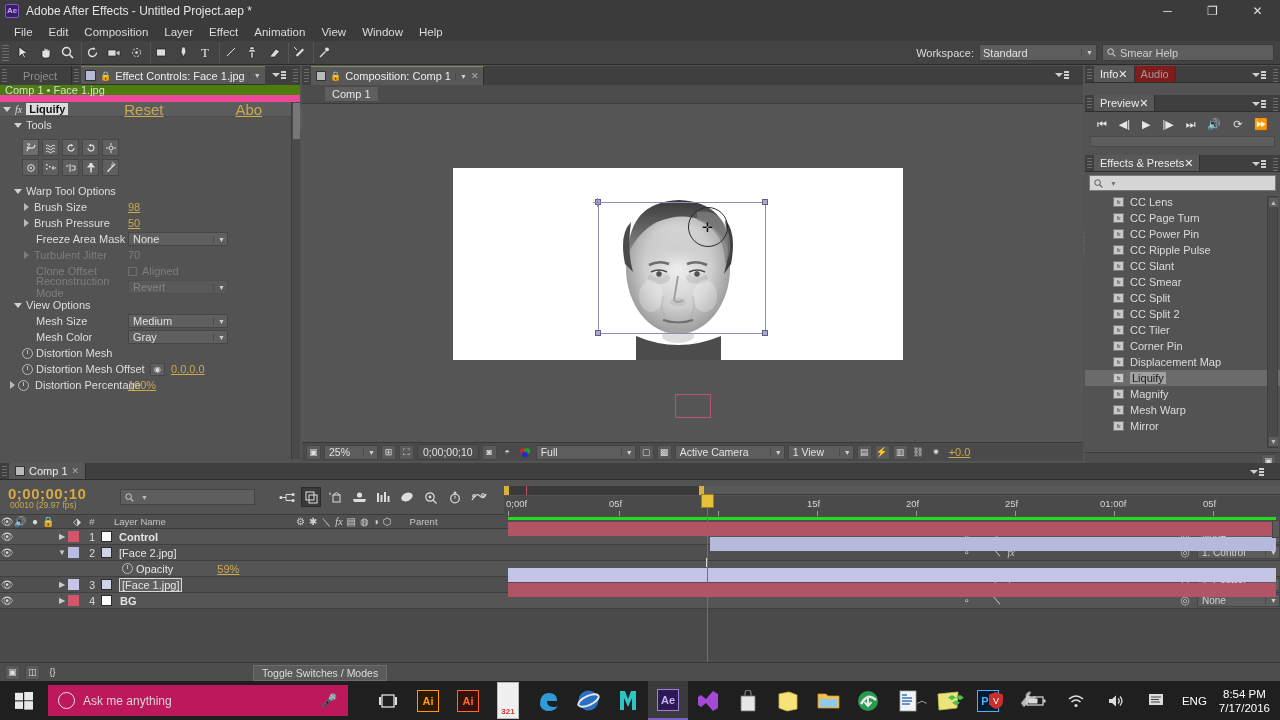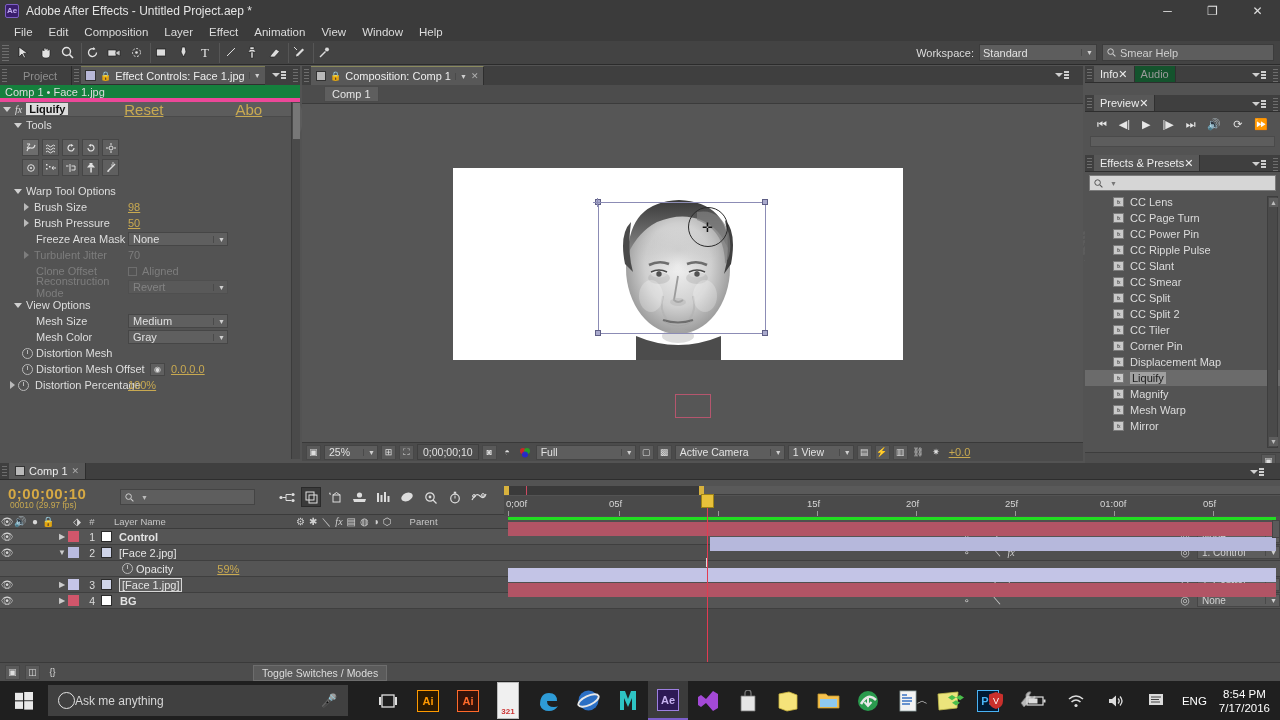--- a/index.html
+++ b/index.html
@@ -87,22 +87,22 @@
     font-size:11px; color:#8f8f8f; background:#3f3f3f; border-right:1px solid #2b2b2b;
   }
   .ec-tab-active {
     display:flex; align-items:center; gap:4px; padding:0 4px;
     background:#585858; border-top:1px solid #7d7d55; border-bottom:1px solid #303030;
     font-size:11px; color:#ececec;
   }
   .sw-white { width:11px;height:11px;background:#b8b8d8;border:1px solid #333; }
   .lock-ic { font-size:9px; color:#d0d0d0; }
   .ec-subhead {
-    height:17px; background:#15803d; display:flex; align-items:center;
-    padding-left:5px; font-size:11px; color:#dcdcdc; border-bottom:4px solid #ec4899;
+    height:17px; background:#4d7c0f; display:flex; align-items:center;
+    padding-left:5px; font-size:11px; color:#dcdcdc; border-bottom:7px solid #ec4899;
   }
   .ec-body { position:relative; height:357px; overflow:hidden; background:#535353; }
   .ec-scroll { position:absolute; right:0; top:0; width:9px; height:357px; background:#4a4a4a;
      border-left:1px solid #3c3c3c; }
   .ec-scroll .thumb { position:absolute; left:1px; top:1px; width:7px; height:36px; background:#777; }
   .fx-row {
     display:flex; align-items:center; height:15px; gap:4px; padding-left:3px;
     background:#5c5c5c; border-bottom:1px solid #4a4a4a;
   }
   .tri-d { width:0;height:0;border-left:4px solid transparent;border-right:4px solid transparent;border-top:5px solid #d0d0d0; }
@@ -174,21 +174,21 @@
     justify-content:space-between;padding:0 2px 0 4px;font-size:10.5px;color:#e2e2e2;gap:6px; }
   .cf-time { background:#4f4f4f;border:1px solid #3f3f3f; padding:1px 5px; font-size:10.5px; color:#e0e0e0;}
 
   
   #info-panel { left:1085px; top:66px; width:195px; height:29px; }
   #preview-panel { left:1085px; top:95px; width:195px; height:60px; }
   #fx-presets-panel { left:1085px; top:155px; width:195px; height:306px; }
   .right-tabs { height:17px; background:#3f3f3f; display:flex; position:relative; border-bottom:1px solid #2e2e2e;}
   .rtab { display:flex;align-items:center;padding:0 6px;font-size:11px;background:#585858;color:#ececec;
      border-right:1px solid #303030; }
-  .rtab.inactive { background:#14532d; color:#9a9a9a; }
+  .rtab.inactive { background:#7f1d1d; color:#9a9a9a; }
   .prev-ctrls { height:24px; display:flex; align-items:center; justify-content:space-around;
      padding:0 6px; background:#535353; }
   .prev-btn { color:#e6e6e6; font-size:11px; }
   .fx-search {
     height:16px; margin:3px 4px; background:#d6d6d6; border:1px solid #7a7a7a;
     display:flex; align-items:center; padding:0 4px; gap:3px; font-size:10px; color:#555;
   }
   .fx-list { position:relative; height:258px; background:#535353; overflow:hidden; }
   .fx-item {
     display:flex; align-items:center; gap:6px; height:16px; padding-left:28px;
@@ -248,22 +248,22 @@
     position:absolute; left:0; bottom:0; width:1280px; height:19px; background:#4d4d4d;
     border-top:1px solid #3a3a3a; display:flex; align-items:center; gap:5px; padding-left:5px;
   }
   .toggle-sw { position:absolute; left:253px; top:2px; background:#5b5b5b; border:1px solid #6d6d6d;
      padding:1px 8px; font-size:10.5px; color:#dcdcdc; }
 
   
   #taskbar { position:absolute; left:0; top:681px; width:1280px; height:39px; background:#1f1f1f; }
   .tb-start { width:48px;height:39px;display:flex;align-items:center;justify-content:center; }
   .tb-search {
-    position:absolute; left:48px; top:4px; width:300px; height:31px; background:#404040;
-    display:flex; align-items:center; padding:0 10px; font-size:12px; color:#d6d6d6;justify-content:flex-end;
+    position:absolute; left:48px; top:4px; width:300px; height:31px; background:#be185d;
+    display:flex; align-items:center; gap:8px; padding:0 10px; font-size:12px; color:#d6d6d6;justify-content:flex-end;
   }
   .circ { width:17px;height:17px;border:1.6px solid #e4e4e4;border-radius:50%; }
   .tb-icon { width:40px;height:39px;display:flex;align-items:center;justify-content:center; }
   .tb-tray { position:absolute; right:0; top:0; height:39px; display:flex; align-items:center; }
   .tb-clock { color:#fff; font-size:11.5px; text-align:center; line-height:14px; padding:0 10px 0 6px; }
   .wm { position:absolute; pointer-events:none; color:rgba(255,255,255,0.055); font-weight:bold;
         font-size:34px; transform:rotate(-20deg); }
 </style>
 </head>
 <body>

